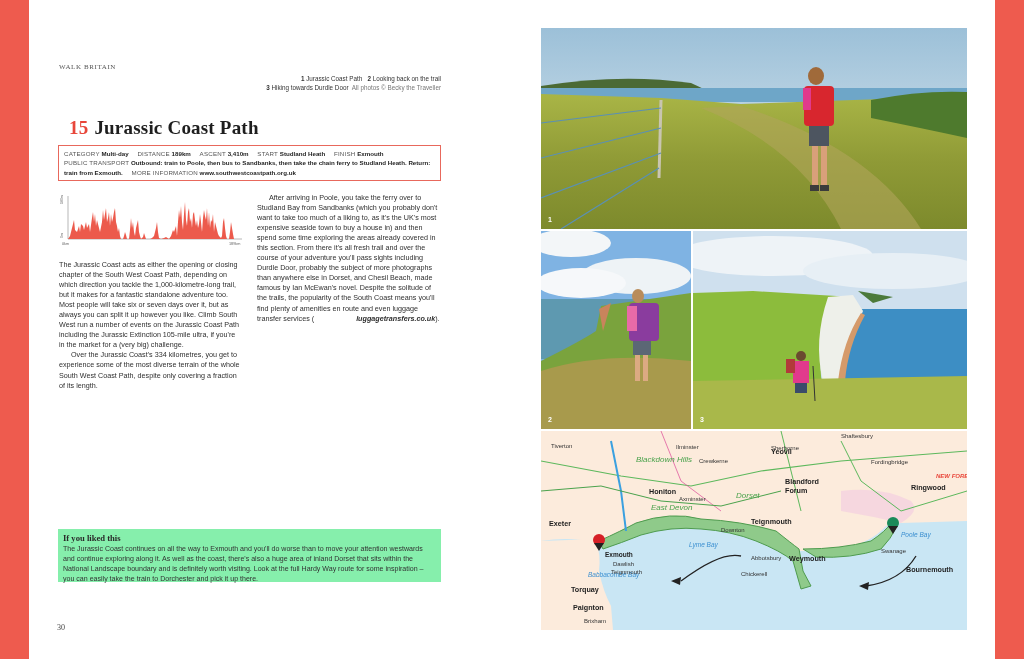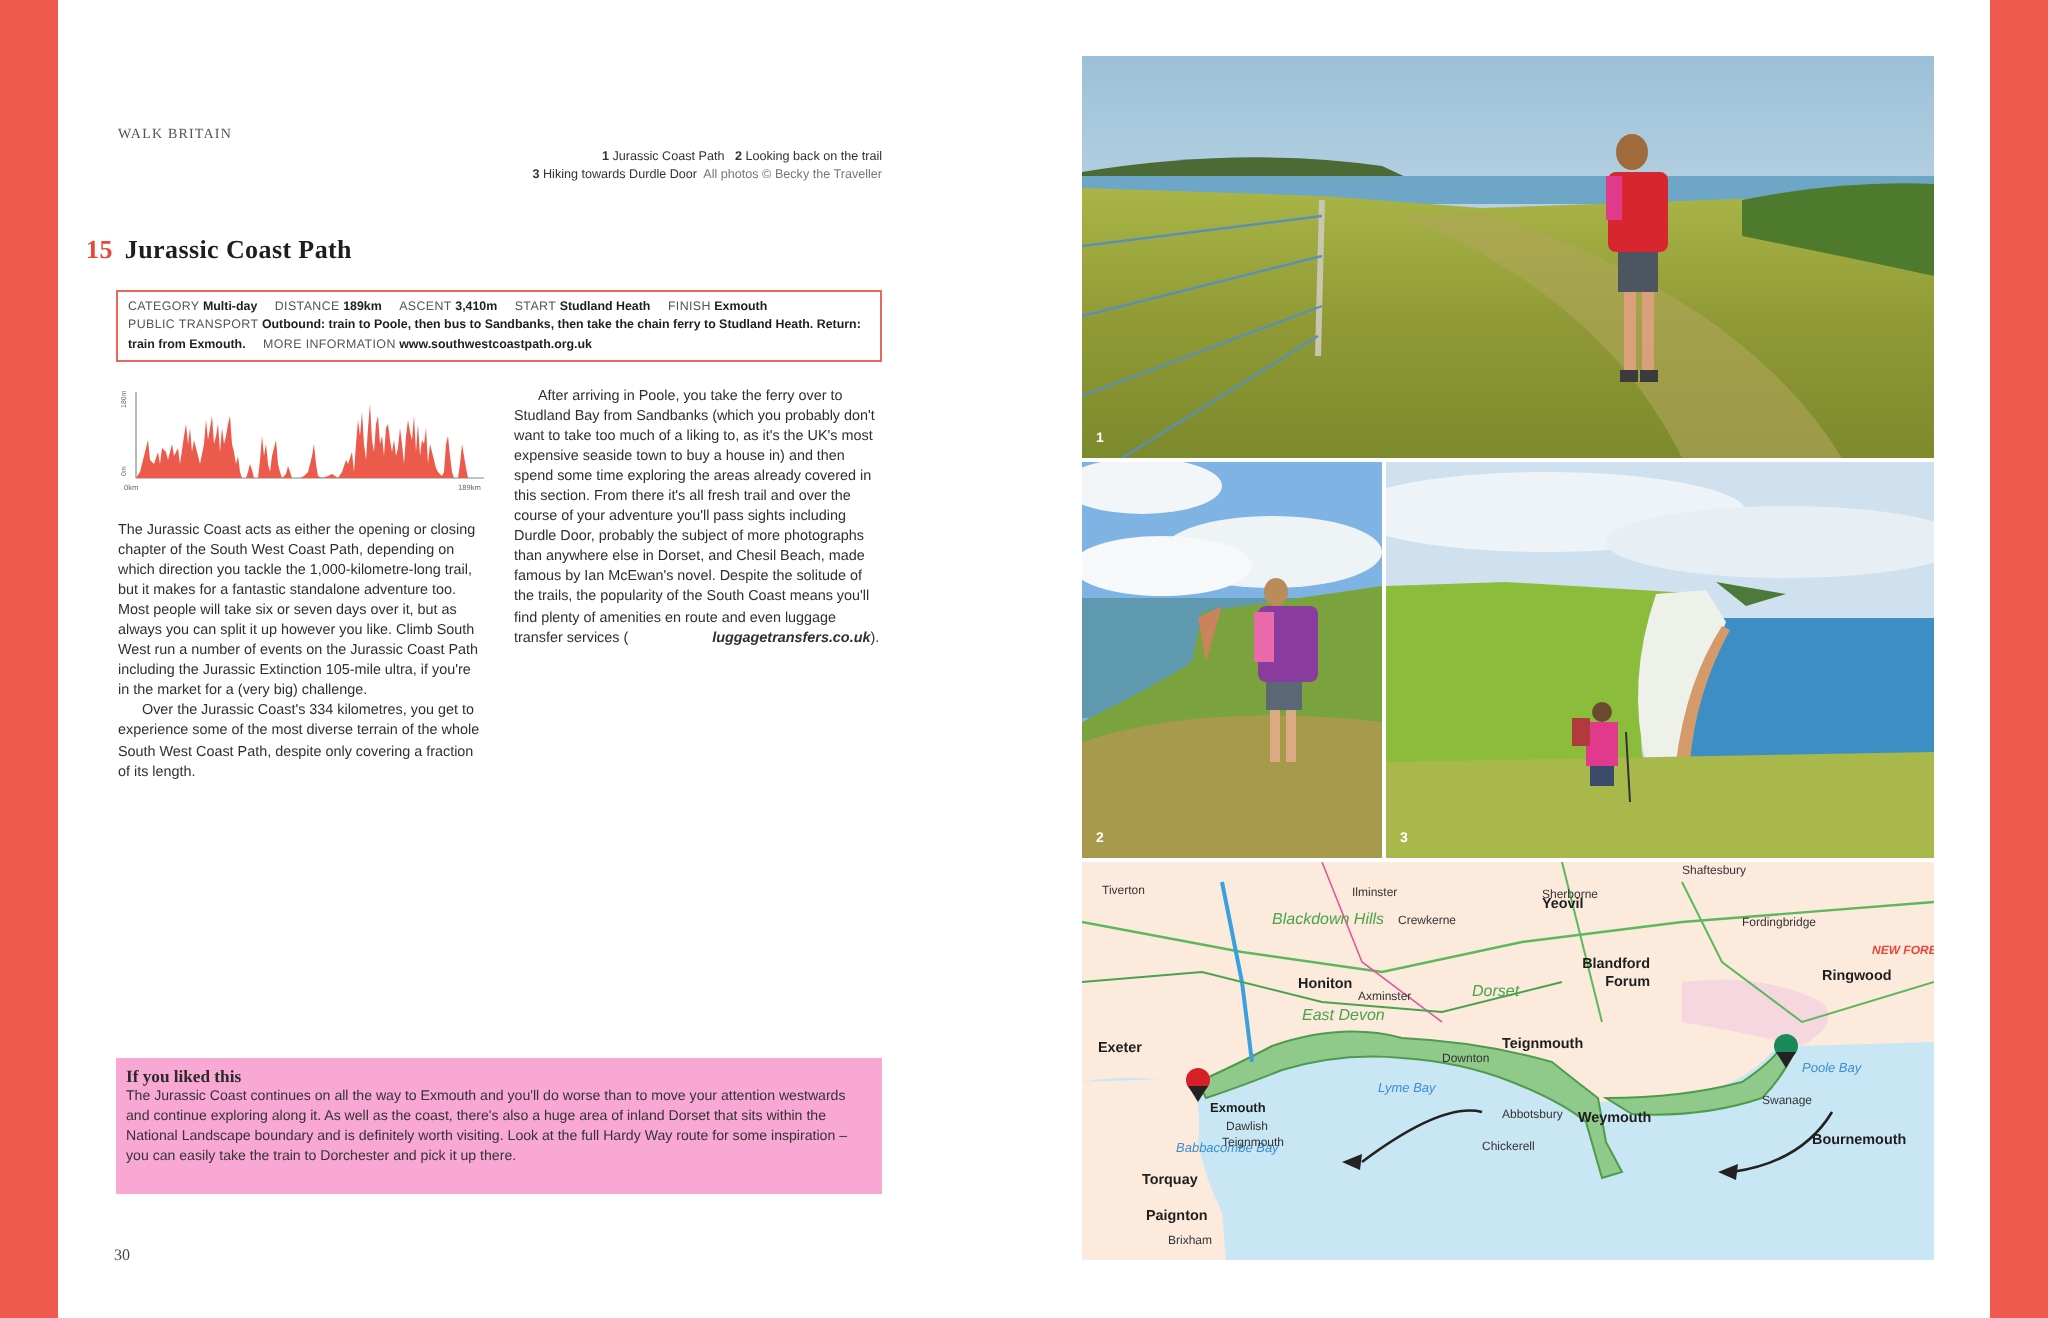--- a/index.html
+++ b/index.html
@@ -7,38 +7,38 @@
   body { position: relative; font-family: "Liberation Sans", sans-serif; color: #2b2b2b; }
 
   .edge-left { position: absolute; left: 0; top: 0; width: 29px; height: 659px; background: #ee5b4e; }
   .edge-right { position: absolute; right: 0; top: 0; width: 29px; height: 659px; background: #ee5b4e; }
 
   .running-head { position: absolute; left: 59px; top: 51px; font-family: Liberation Serif, serif; font-size: 7px; letter-spacing: 0.6px; color: #555; margin-top: 12px; }
   .captions { position: absolute; right: 583px; top: 74px; width: 360px; text-align: right; font-size: 6.3px; line-height: 9px; color: #333; }
   .captions b { font-weight: bold; }
   .captions .credit { color: #777; }
 
-  .title { position: absolute; left: 43px; top: 117px; font-family: "Liberation Serif", serif; font-weight: bold; font-size: 13px; color: #1e1e1e; letter-spacing: 0.2px; }
+  .title { position: absolute; left: 69px; top: 117px; font-family: "Liberation Serif", serif; font-weight: bold; font-size: 19px; color: #1e1e1e; letter-spacing: 0.2px; }
   .title .num { color: #e8463a; margin-right: 6px; }
 
   .info-box { position: absolute; left: 58px; top: 145px; width: 383px; height: 36px; border: 1.2px solid #e8685c; padding: 3px 5px; font-size: 6.2px; line-height: 9.4px; color: #555; }
   .info-box b { color: #1e1e1e; font-weight: bold; }
   .info-box .lbl { letter-spacing: 0.2px; }
   .info-box .sp { display: inline-block; width: 7px; }
 
   .elev { position: absolute; left: 59px; top: 192px; width: 185px; height: 54px; }
 
   .col { position: absolute; font-size: 7.2px; line-height: 10.05px; color: #2f2f2f; }
   .col1 { left: 59px; top: 260px; width: 183px; }
   .col2 { left: 257px; top: 193px; width: 185px; }
   .col p { margin: 0; }
   .col p.indent { text-indent: 12px; }
   .col i { font-style: italic; font-weight: bold; padding-left: 42px; }
 
-  .liked { position: absolute; left: 58px; top: 529px; width: 383px; height: 68px; background: #f9a8d4; padding: 4px 5px; }
+  .liked { position: absolute; left: 58px; top: 529px; width: 383px; height: 53px; background: #86efac; padding: 4px 5px; }
   .liked h3 { font-family: "Liberation Serif", serif; font-size: 8.6px; font-weight: bold; color: #2a2a2a; line-height: 11px; }
   .liked p { font-size: 7.05px; line-height: 10.1px; color: #333; }
 
   .folio { position: absolute; left: 57px; top: 623px; font-family: "Liberation Serif", serif; font-size: 8px; color: #444; }
 
   .photo { position: absolute; overflow: hidden; }
   .photo svg { display: block; }
   .ph-num { position: absolute; font-size: 7px; font-weight: bold; color: #fff; }
   .p1 { left: 541px; top: 28px; width: 426px; height: 201px; }
   .p2 { left: 541px; top: 231px; width: 150px; height: 198px; }
@@ -213,21 +213,21 @@
     <path d="M318,155 L328,151 L327,159 Z" fill="#222"></path>
     <circle cx="58" cy="109" r="6" fill="#d61f26"></circle>
     <path d="M53,112 L58,120 L63,112 Z" fill="#222"></path>
     <circle cx="352" cy="92" r="6" fill="#1a8a5a"></circle>
     <path d="M347,95 L352,103 L357,95 Z" fill="#222"></path>
   </svg>
   <span class="lbl town" style="left:8px; top:88px;">Exeter</span>
   <span class="lbl town" style="left:72px; top:56px;padding-left:36px;">Honiton</span>
   <span class="lbl town" style="left:190px; top:16px;margin-left:40px;">Yeovil</span>
   <span class="lbl town" style="left:210px; top:86px;">Teignmouth</span>
-  <span class="lbl town" style="left:244px; top:46px; width:40px; white-space:normal; line-height:9px;text-align:right;">Blandford Forum</span>
+  <span class="lbl town" style="left:244px; top:46px; width:40px; white-space:normal; line-height:9px;">Blandford Forum</span>
   <span class="lbl town" style="left:248px; top:123px;">Weymouth</span>
   <span class="lbl town" style="left:365px; top:87px;margin-top:47px;">Bournemouth</span>
   <span class="lbl town" style="left:370px; top:52px;">Ringwood</span>
   <span class="lbl town" style="left:30px; top:154px;">Torquay</span>
   <span class="lbl town" style="left:32px; top:172px;">Paignton</span>
   <span class="lbl town" style="left:64px; top:120px; font-size:6.5px;">Exmouth</span>
   <span class="lbl area" style="left:95px; top:24px;">Blackdown Hills</span>
   <span class="lbl area" style="left:110px; top:72px;">East Devon</span>
   <span class="lbl area" style="left:195px; top:60px;">Dorset</span>
   <span class="lbl" style="left:395px; top:42px; color:#e8463a; font-weight:bold; font-style:italic;">NEW FOREST</span>

